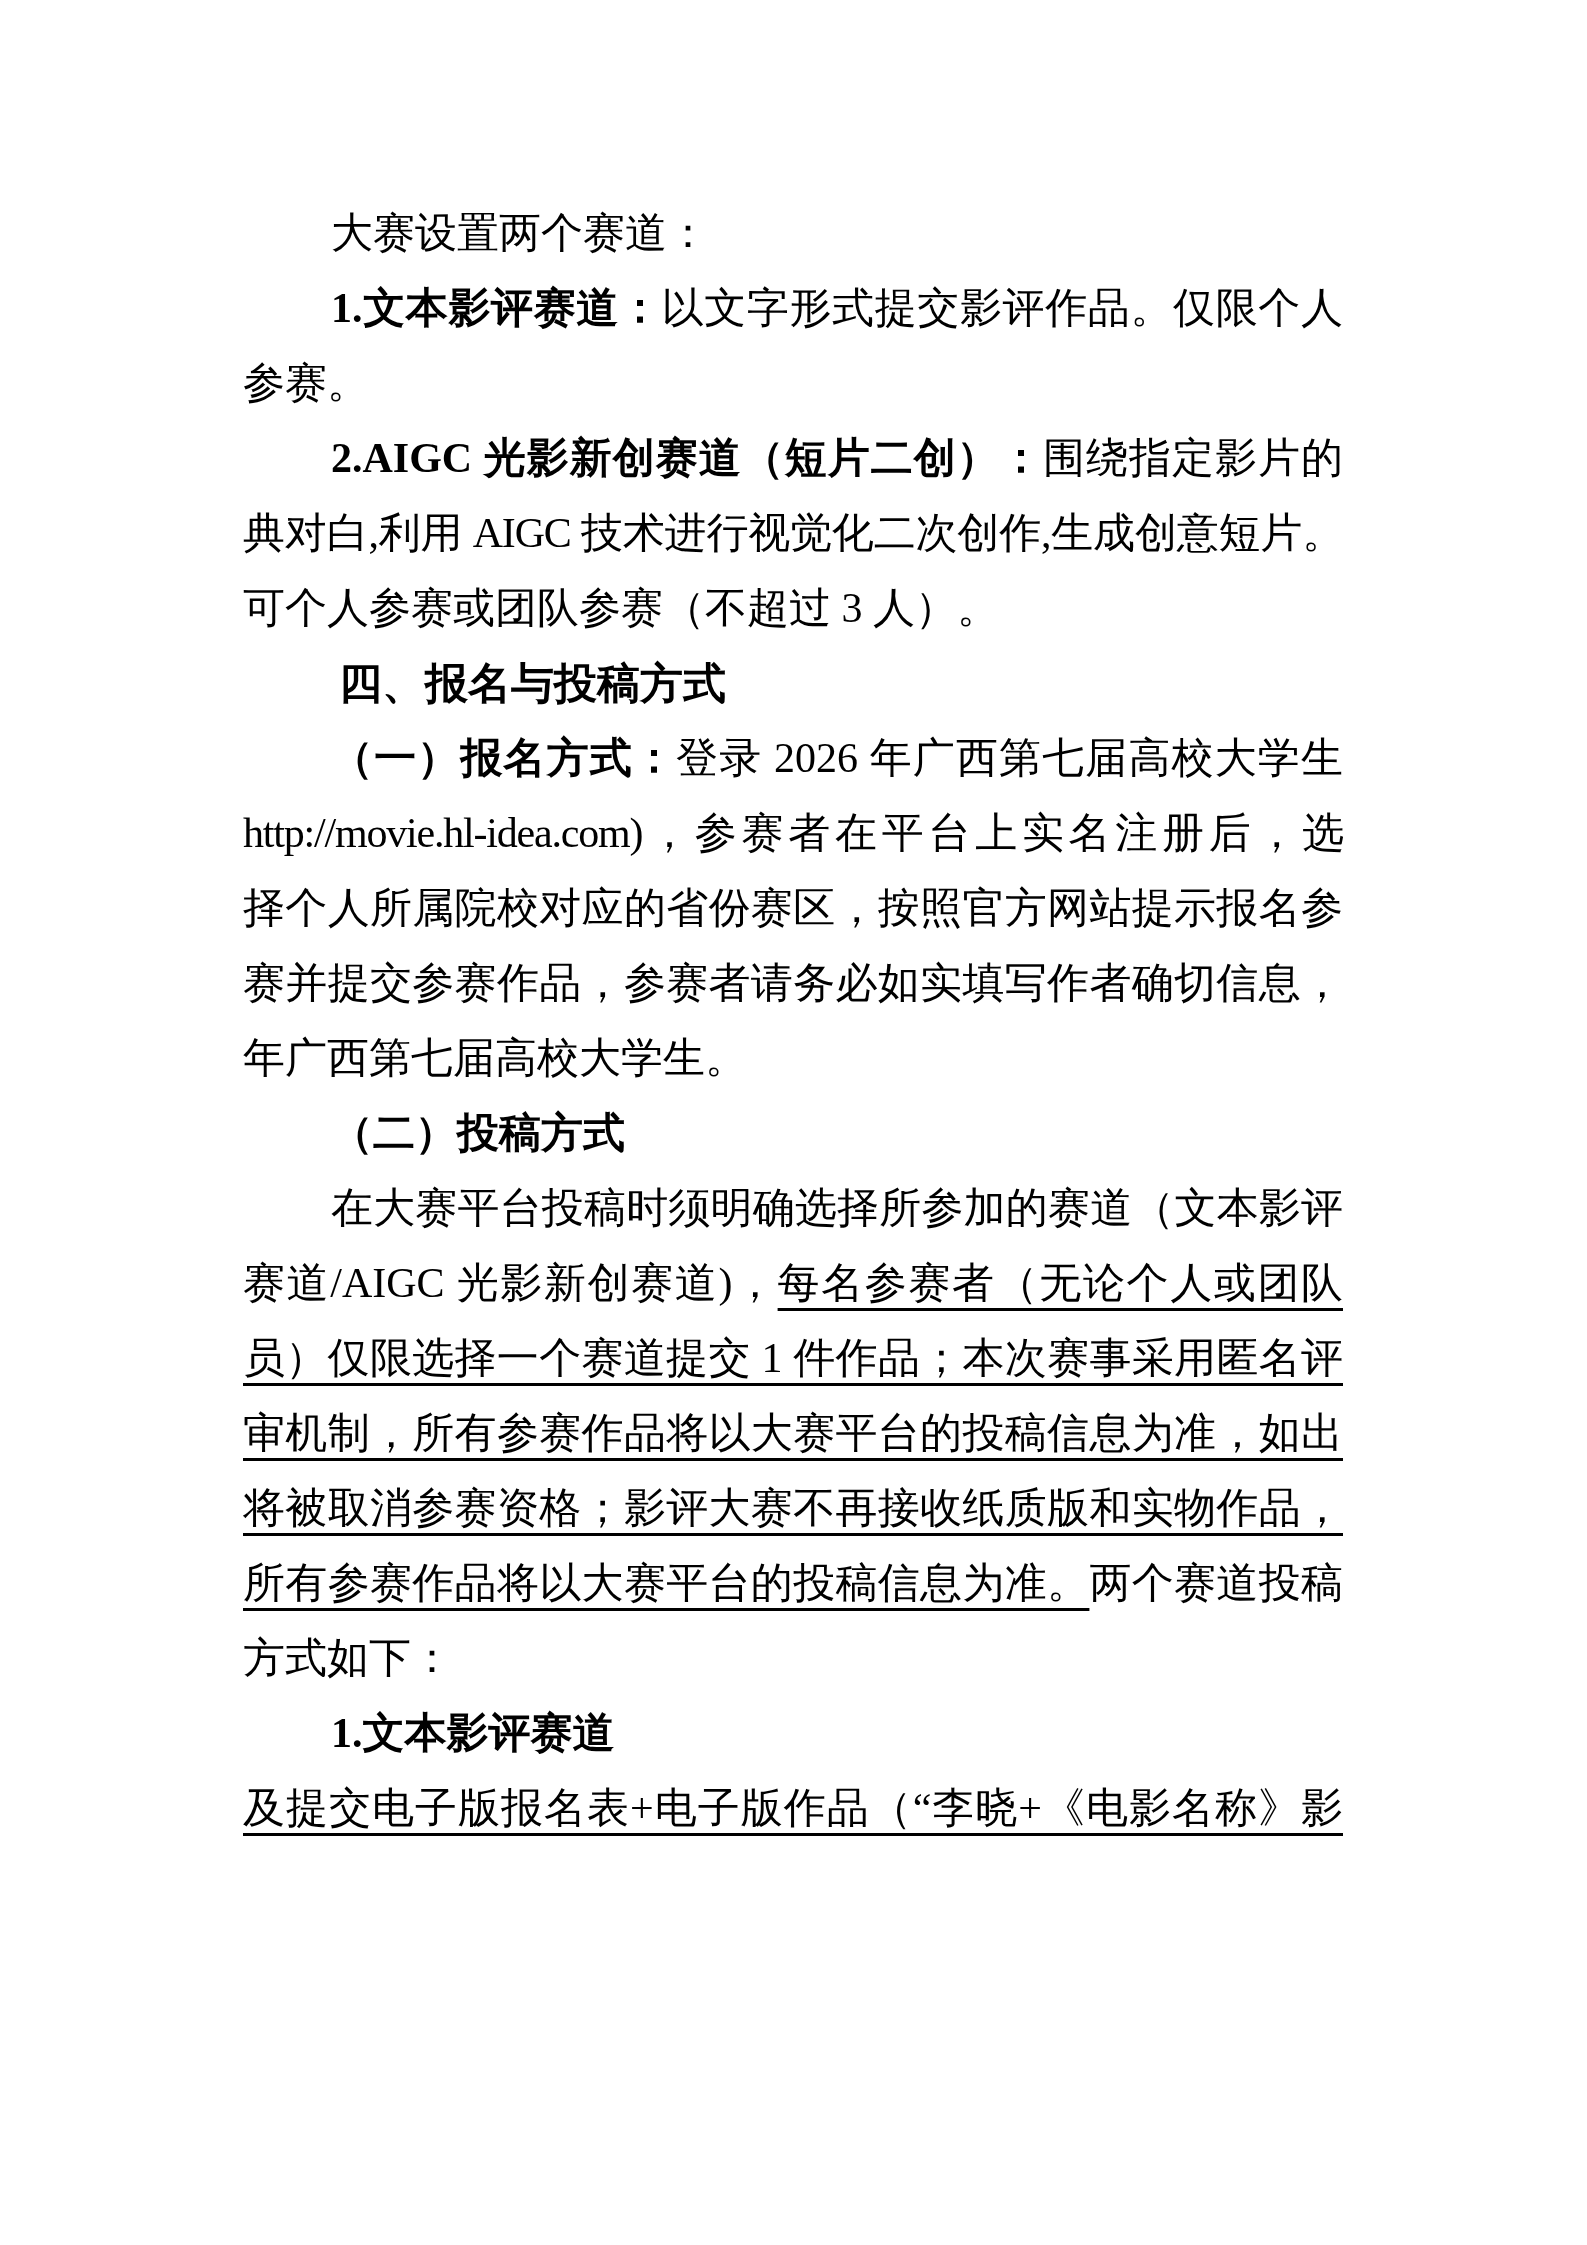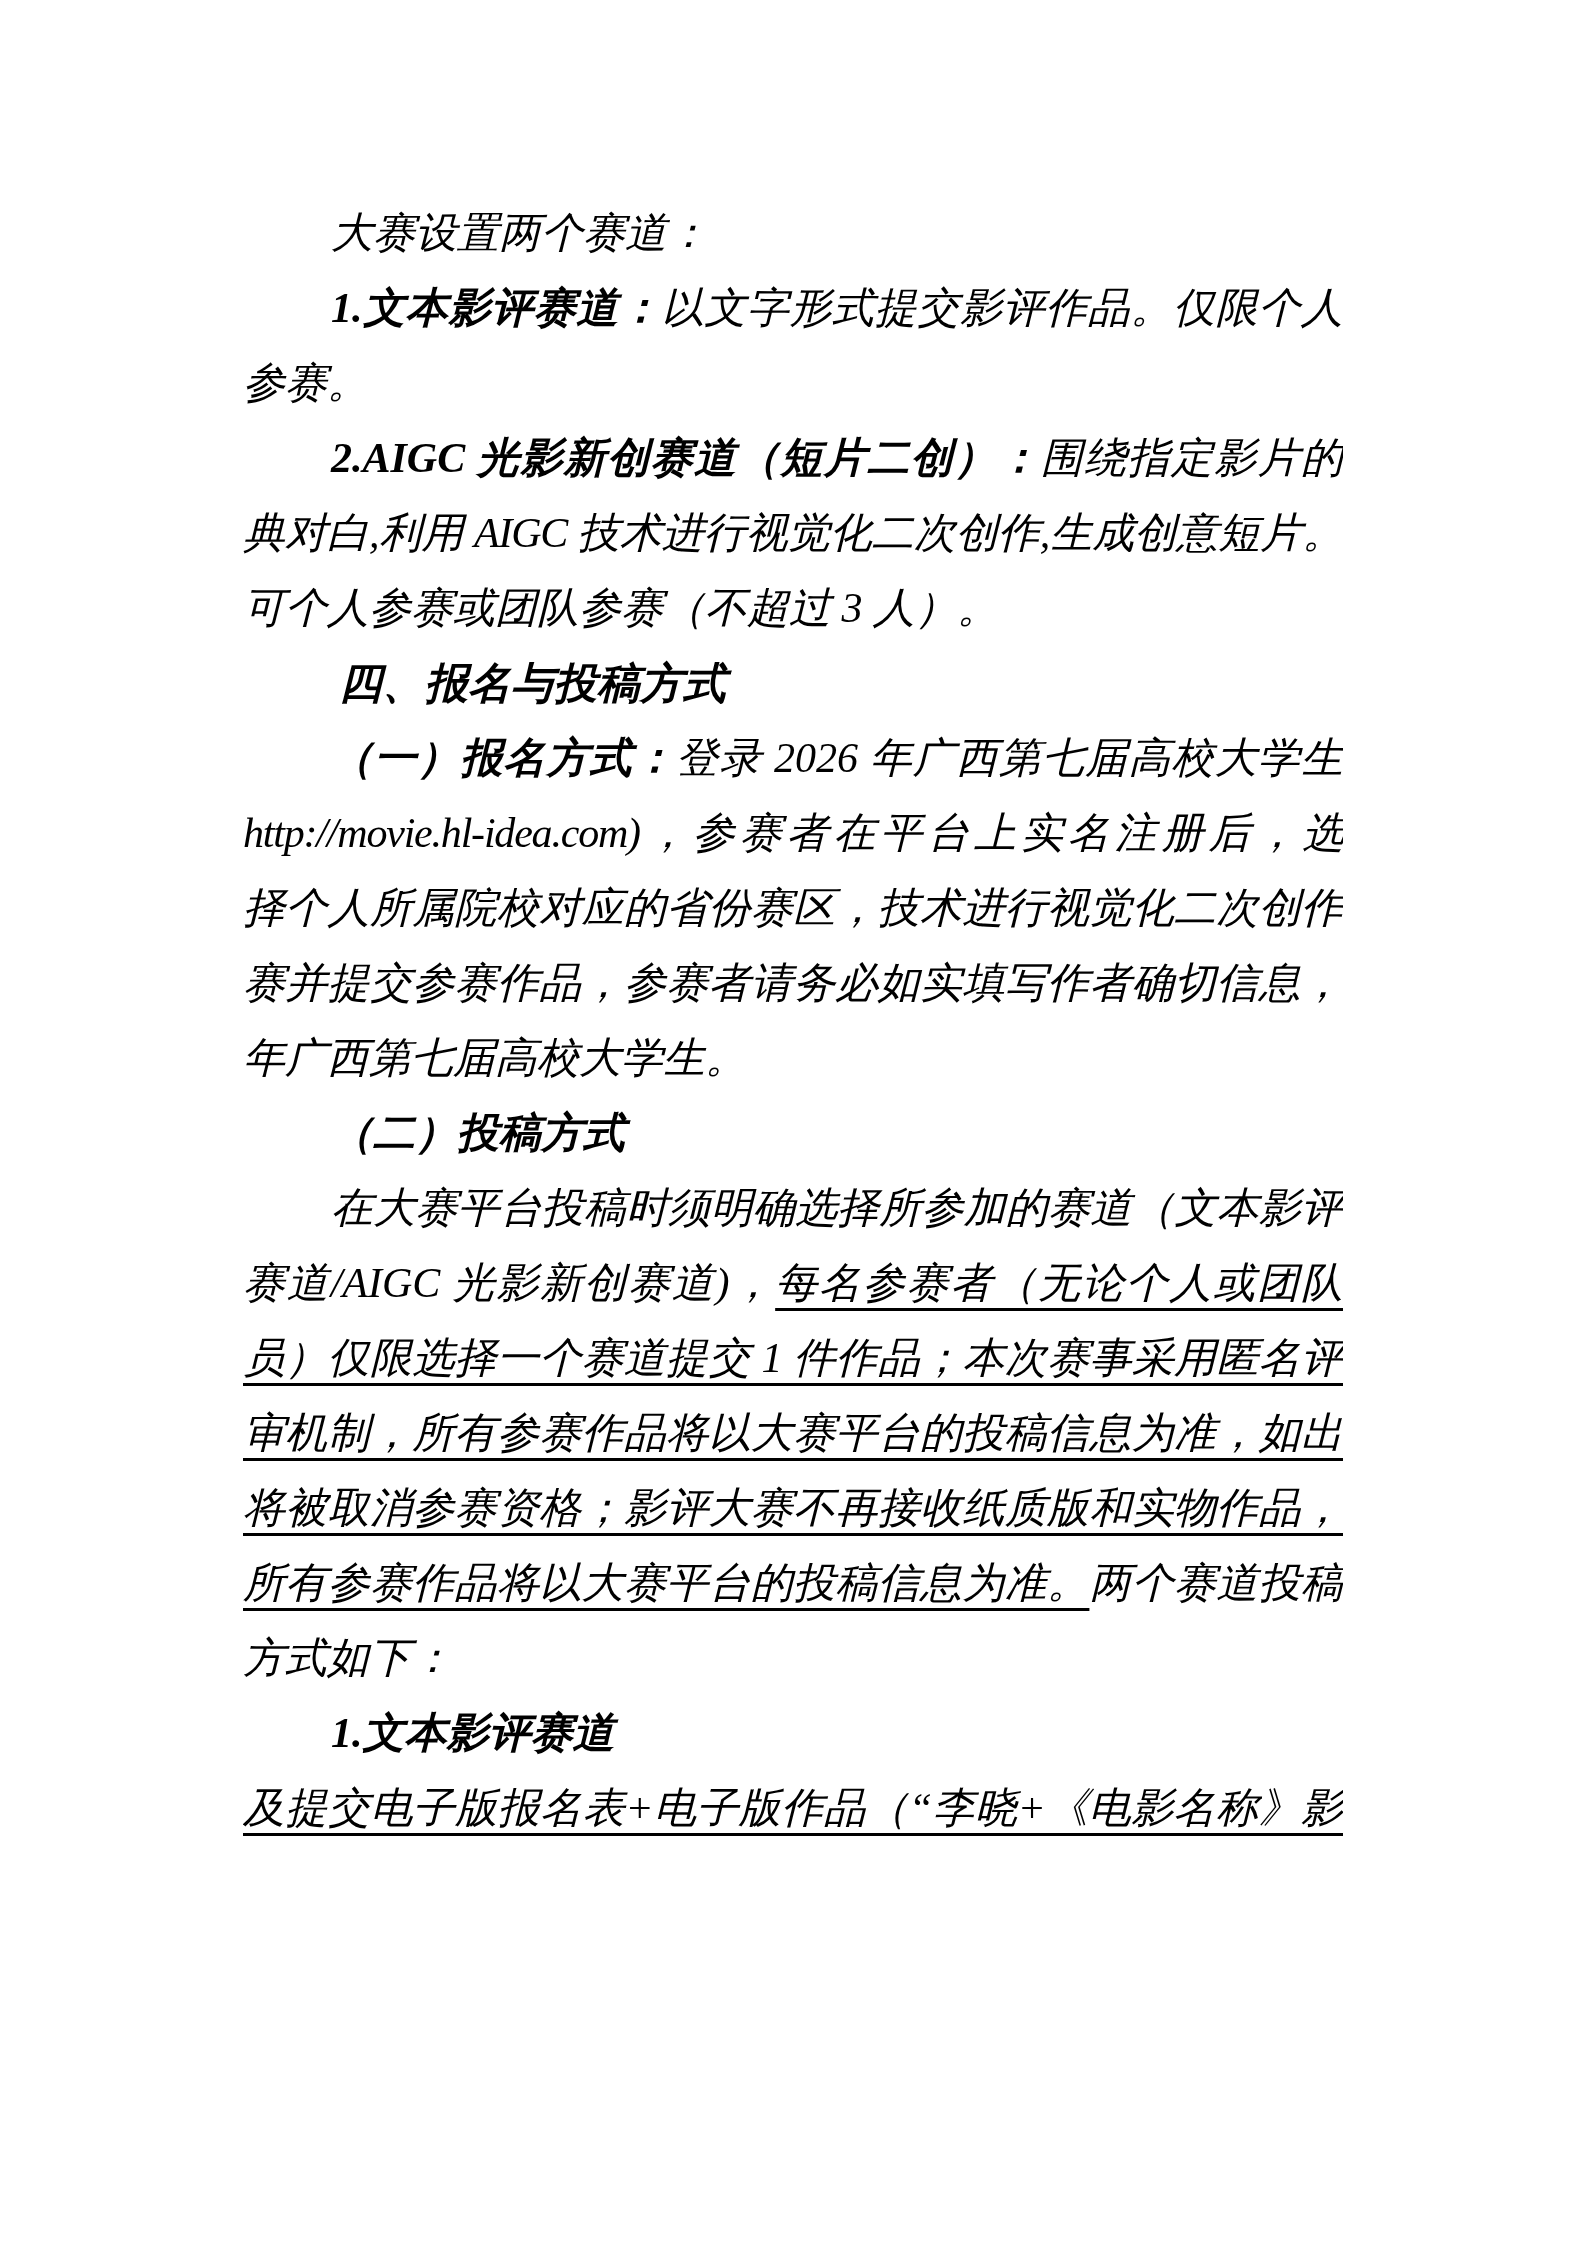--- a/index.html
+++ b/index.html
@@ -21,21 +21,20 @@
   .doc {
     width: 1100px;
   }
   .line {
     height: 75px;
     line-height: 75px;
     font-size: 42px;
     max-height: 75px;
     overflow: hidden;
     text-align: left;
-    font-style: italic;
   }
   .line.fill {
     text-align: justify;
     text-align-last: justify;
     text-justify: inter-character;
   }
   .line.indent {
     text-indent: 88px;
   }
   .line.nowrap {
@@ -77,21 +76,21 @@
 
     <div class="line nowrap"><span>可个人参赛或团队参赛（不超过 3 人）。</span></div>
 
     <div class="line indent nowrap"><span class="h">四、报名与投稿方式</span></div>
 
     <div class="line indent fill"><span class="b">（一）报名方式：</span><span>登录 2026 年广西第七届高校大学生</span></div>
 
 
     <div class="line fill tight"><span>http://movie.hl-idea.com)，参赛者在平台上实名注册后，选</span></div>
 
-    <div class="line fill"><span>择个人所属院校对应的省份赛区，技术进行视觉化二次创作</span></div>
+    <div class="line fill"><span>择个人所属院校对应的省份赛区，按照官方网站提示报名参</span></div>
 
     <div class="line fill"><span>赛并提交参赛作品，参赛者请务必如实填写作者确切信息，</span></div>
 
     <div class="line nowrap"><span>年广西第七届高校大学生。</span></div>
 
     <div class="line indent nowrap"><span class="b">（二）投稿方式</span></div>
 
     <div class="line indent fill"><span>在大赛平台投稿时须明确选择所参加的赛道（文本影评</span></div>
 
     <div class="line fill"><span>赛道/AIGC 光影新创赛道)，</span><span class="u">每名参赛者（无论个人或团队成</span></div>

